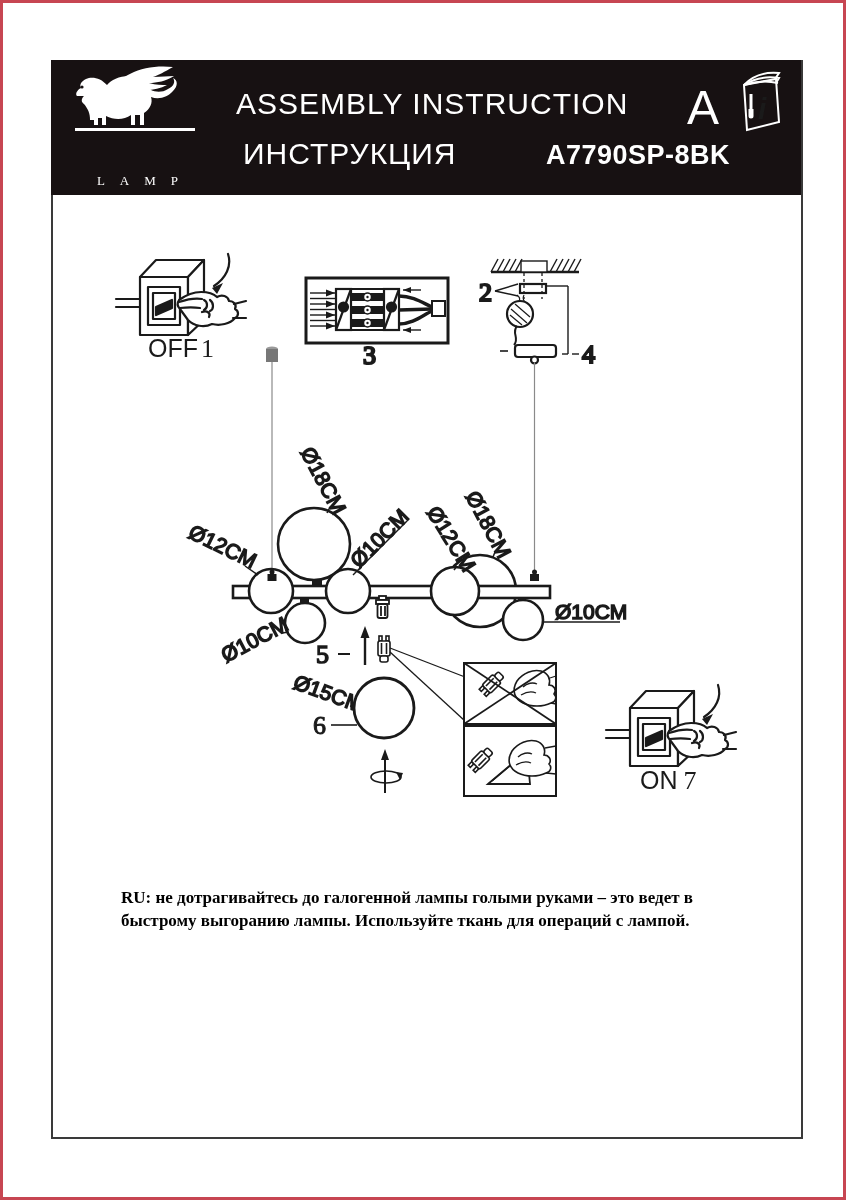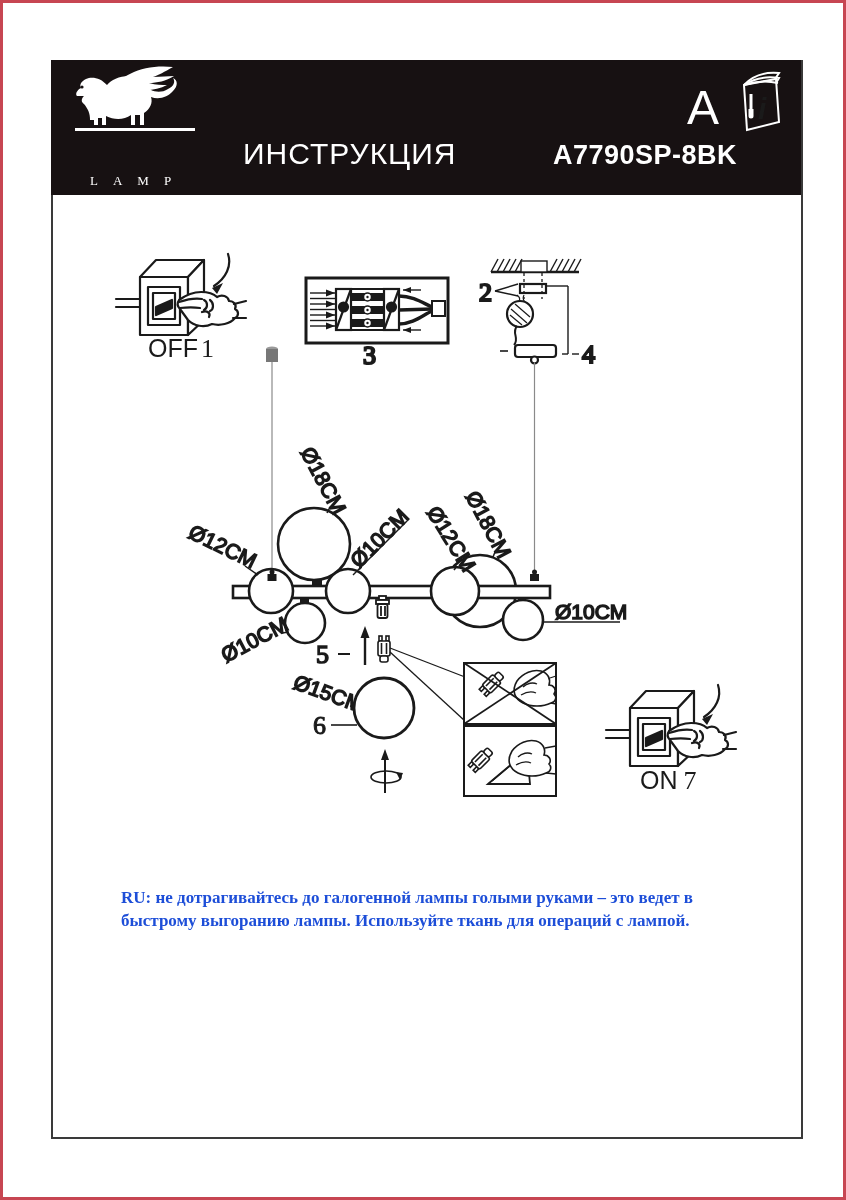--- a/index.html
+++ b/index.html
@@ -9,30 +9,30 @@
     font-family:"Liberation Sans",sans-serif;
   }
   .frame{position:absolute;left:48px;top:57px;width:752px;height:1079px;
     border:2px solid #3a3a3a;box-sizing:border-box;}
   .header{position:absolute;left:48px;top:57px;width:750px;height:135px;
     background:#171112;color:#fff;}
   .hdr-abs{position:absolute;white-space:nowrap;}
   .brand-line{position:absolute;left:24px;top:68px;width:120px;height:3px;background:#fff;}
   .brand-name{left:22px;top:71px;width:122px;text-align:center;
     font-family:"Liberation Serif",serif;font-size:40px;letter-spacing:2px;}
-  .brand-sub{left:24px;top:113px;width:118px;text-align:left;
+  .brand-sub{left:24px;top:113px;width:118px;text-align:right;
     font-family:"Liberation Serif",serif;font-size:13px;letter-spacing:15px;text-indent:15px;}
   .title1{left:185px;top:27px;width:380px;text-align:center;font-size:30px;letter-spacing:1px;}
   .title2{left:192px;top:77px;font-size:30px;letter-spacing:1px;}
-  .model{left:488px;top:80px;width:198px;text-align:right;font-size:27px;font-weight:bold;letter-spacing:.5px;}
+  .model{left:488px;top:80px;width:198px;text-align:center;font-size:27px;font-weight:bold;letter-spacing:.5px;}
   .corner-a{left:636px;top:20px;font-size:48px;}
   .diagram{position:absolute;left:48px;top:192px;}
   .warnings{position:absolute;left:118px;top:884px;width:592px;
     font-family:"Liberation Serif",serif;font-weight:bold;font-size:17px;
-    line-height:1.35;color:#1d4ed8;}
+    line-height:1.35;color:#000000;}
   .warnings p{margin:0 0 24px 0;}
   svg text{font-family:"Liberation Sans",sans-serif;fill:#1a1a1a;}
   svg .serifnum{font-family:"Liberation Serif",serif;font-size:26px;}
   svg .dim{font-size:21px;}
   svg .swlabel{font-size:25px;}
 </style>
 </head>
 <body>
 
 <div class="frame"></div>
@@ -54,20 +54,21 @@
                C90,36 99,33 104,27 C109,22 109,16 104,14
                C107,18 104,23 99,25 C93,29 86,28 82,26
                C78,18 70,12 60,12 C50,12 42,16 38,21
                C32,14 23,12 17,15 C13,17 10,20 12,24 Z"></path>
     </g>
     <circle cx="13" cy="23" r="1.6" fill="#171112"></circle>
   </svg>
   <div class="brand-line"></div>
   <div class="hdr-abs brand-sub">LAMP</div>
 
+  <div class="hdr-abs title1">ASSEMBLY  INSTRUCTION</div>
   <div class="hdr-abs title2">ИНСТРУКЦИЯ</div>
   <div class="hdr-abs model">A7790SP-8BK</div>
   <div class="hdr-abs corner-a">A</div>
 
   <svg class="hdr-abs" style="left:686px;top:10px;" width="48" height="66" viewBox="0 0 48 66">
     <g fill="none" stroke="#ffffff" stroke-width="2">
       <path d="M7,15 Q20,1 42,3 L38,9"></path>
       <path d="M7,15 Q22,5 42,8 L39,13"></path>
       <path d="M7,15 Q24,9 41,13"></path>
       <polygon points="7,15 39,9 42,52 10,60"></polygon>

